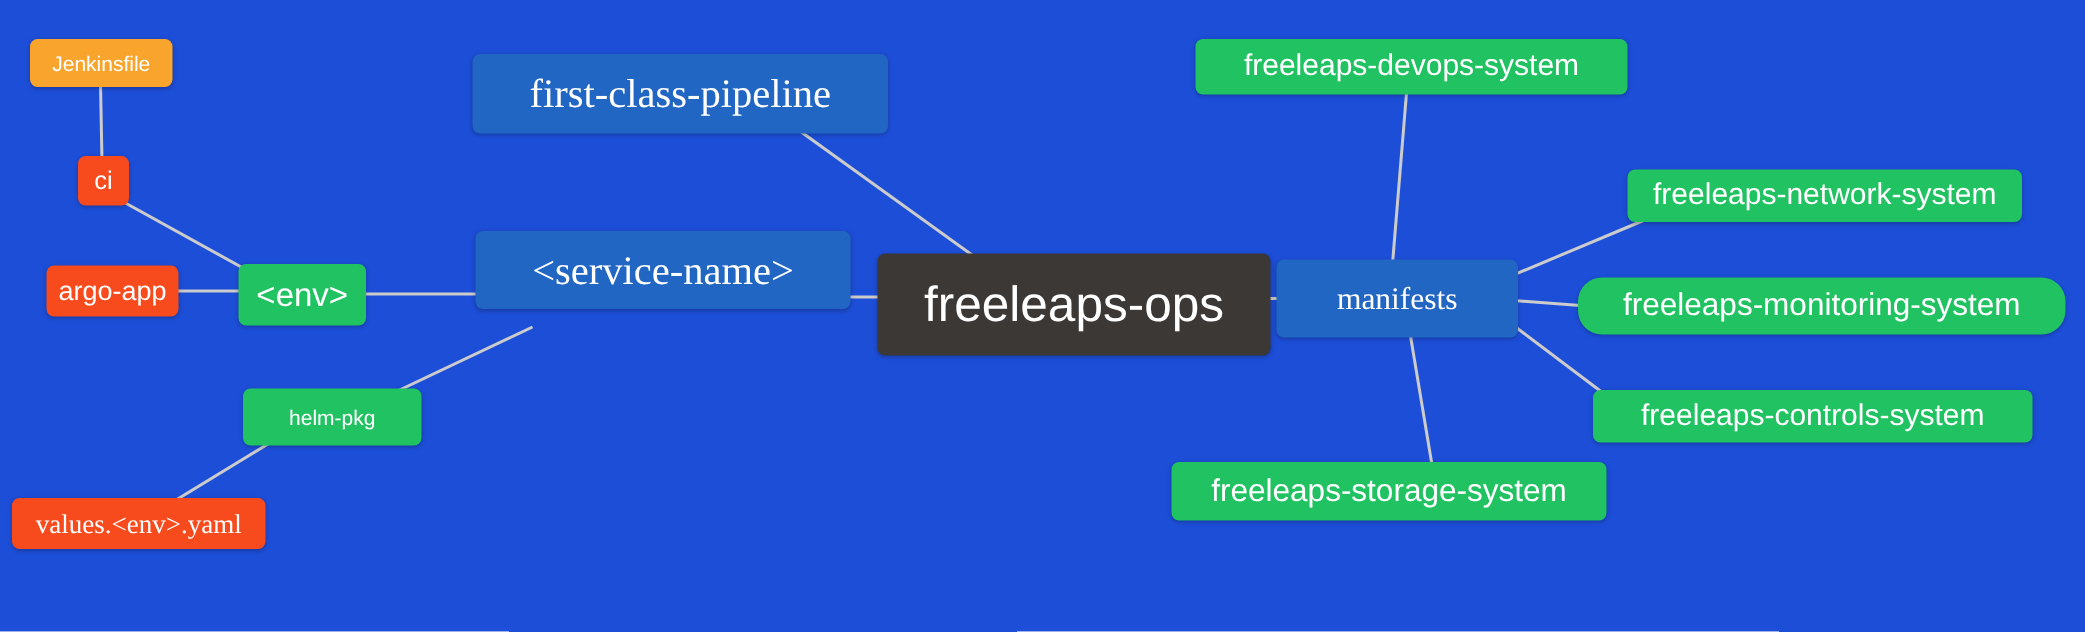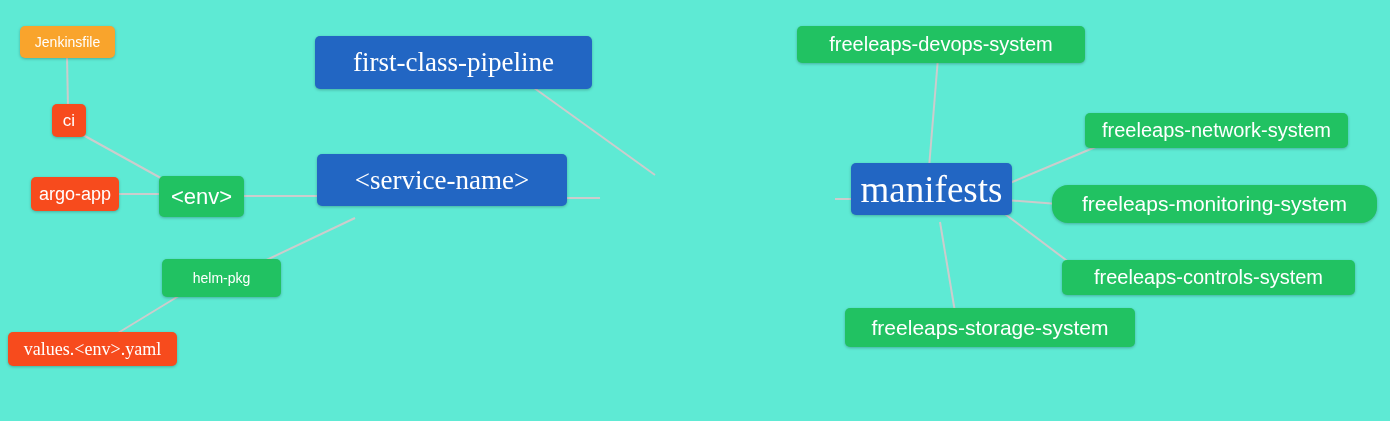--- a/index.html
+++ b/index.html
@@ -1,20 +1,20 @@
 <!DOCTYPE html>
 <html><head>
 <meta charset="utf-8">
 <style>
   html, body { margin: 0; padding: 0; background: #ffffff; }
   .canvas {
     position: relative;
     width: 1390px;
     height: 421px;
-    background: #5eead4;
+    background: #1d4ed8;
     overflow: hidden;
     font-family: "Liberation Sans", sans-serif;
   }
   svg.edges { position: absolute; left: 0; top: 0; z-index: 0; }
   .edge { stroke: #cccccc; stroke-width: 2; }
   .node {
     position: absolute;
     z-index: 1;
     display: flex;
     align-items: center;
@@ -63,26 +63,27 @@
   <div class="node green" style="left:159px; top:176px; width:85px;  height:41px; font-size:22px;">&lt;env&gt;</div>
 
   <div class="node green" style="left:146px; top:259px; width:119px; height:38px; font-size:14px;margin-left:16px;">helm-pkg</div>
 
   <div class="node red" style="left:8px;   top:332px; width:169px; height:34px; font-size:18px;font-family:Liberation Serif, serif;">values.&lt;env&gt;.yaml</div>
 
   <div class="node blue" style="left:315px; top:36px;  width:277px; height:53px; font-size:27px;">first-class-pipeline</div>
 
   <div class="node blue" style="left:317px; top:154px; width:250px; height:52px; font-size:27px;">&lt;service-name&gt;</div>
 
+  <div class="node dark" style="left:585px; top:169px; width:262px; height:68px; font-size:33px;">freeleaps-ops</div>
 
-  <div class="node blue" style="left:851px; top:163px; width:161px; height:52px; font-size:37px;">manifests</div>
+  <div class="node blue" style="left:851px; top:173px; width:161px; height:52px; font-size:21px;">manifests</div>
 
   <div class="node green" style="left:797px; top:26px;  width:288px; height:37px; font-size:20px;">freeleaps-devops-system</div>
 
   <div class="node green" style="left:1085px; top:113px; width:263px; height:35px; font-size:20px;">freeleaps-network-system</div>
 
   <div class="node green" style="left:1052px; top:185px; width:325px; height:38px; font-size:21px;border-radius:16px;">freeleaps-monitoring-system</div>
 
   <div class="node green" style="left:1062px; top:260px; width:293px; height:35px; font-size:20px;">freeleaps-controls-system</div>
 
-  <div class="node green" style="left:845px; top:308px; width:290px; height:39px; font-size:21px;">freeleaps-storage-system</div>
+  <div class="node green" style="left:781px; top:308px; width:290px; height:39px; font-size:21px;">freeleaps-storage-system</div>
 
 </div>
 
 </body></html>

